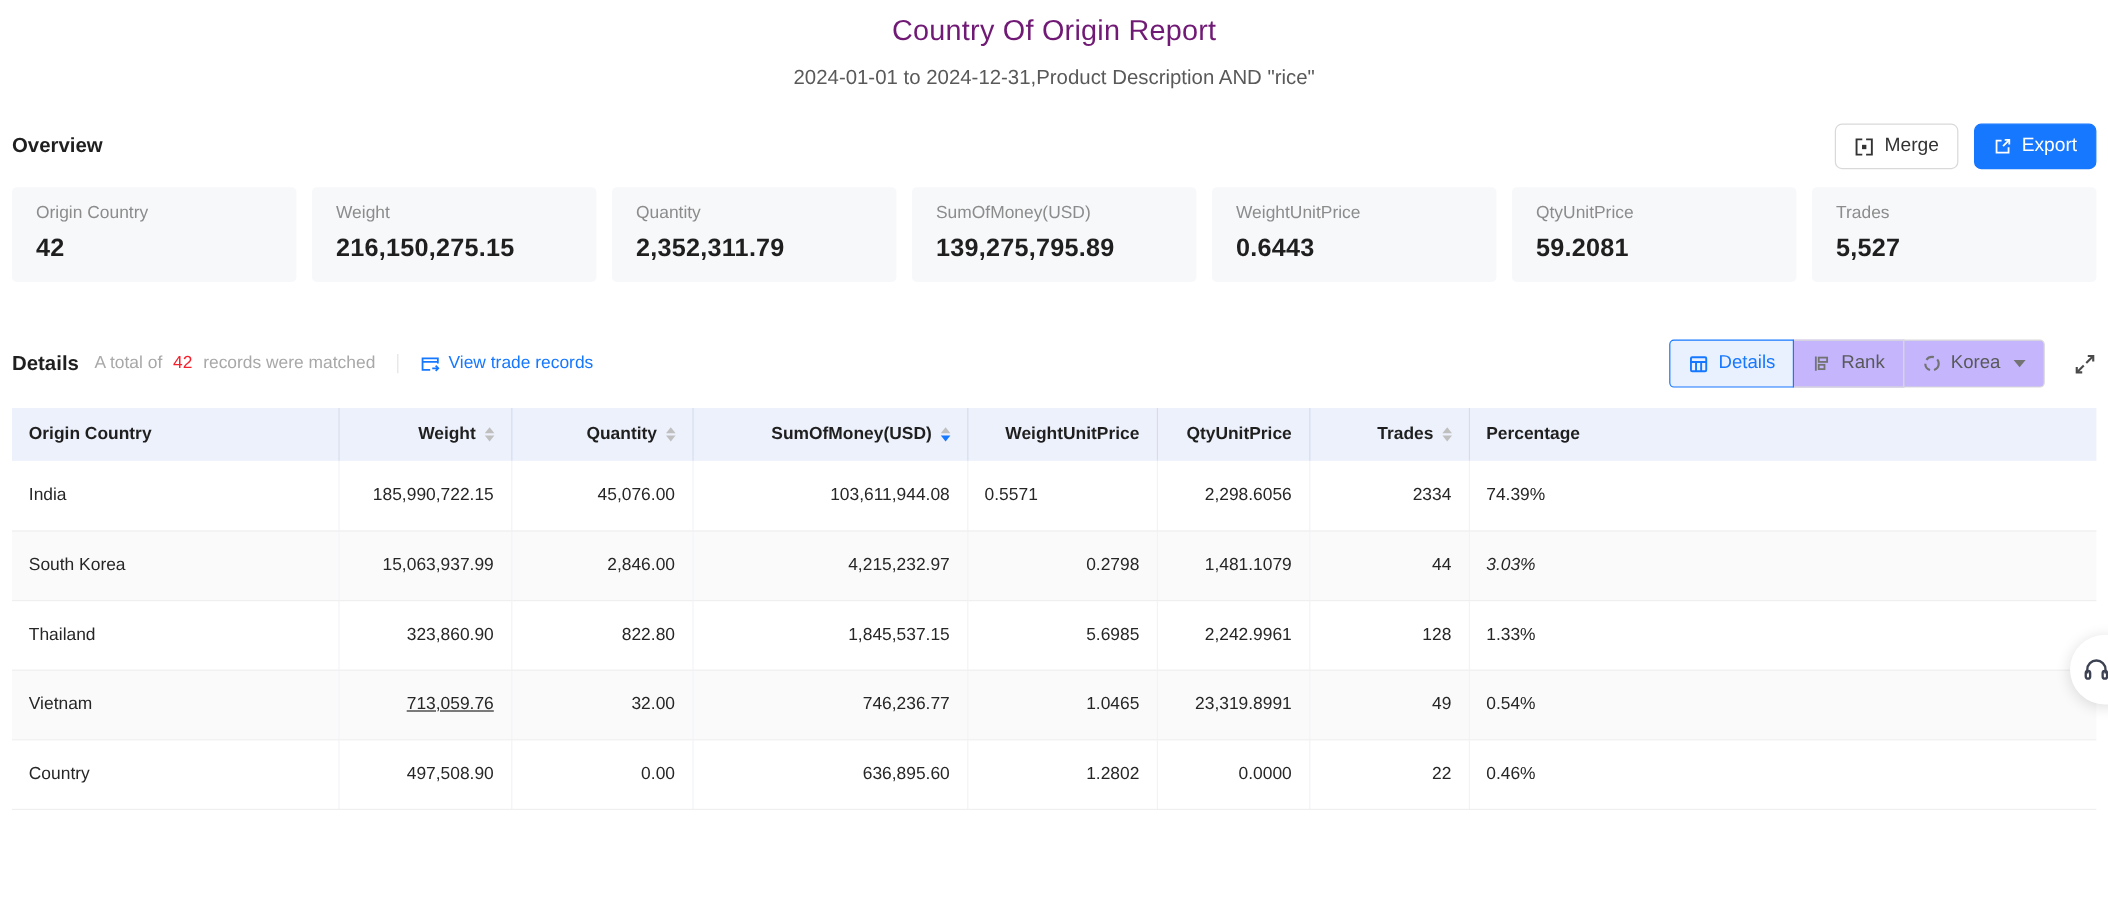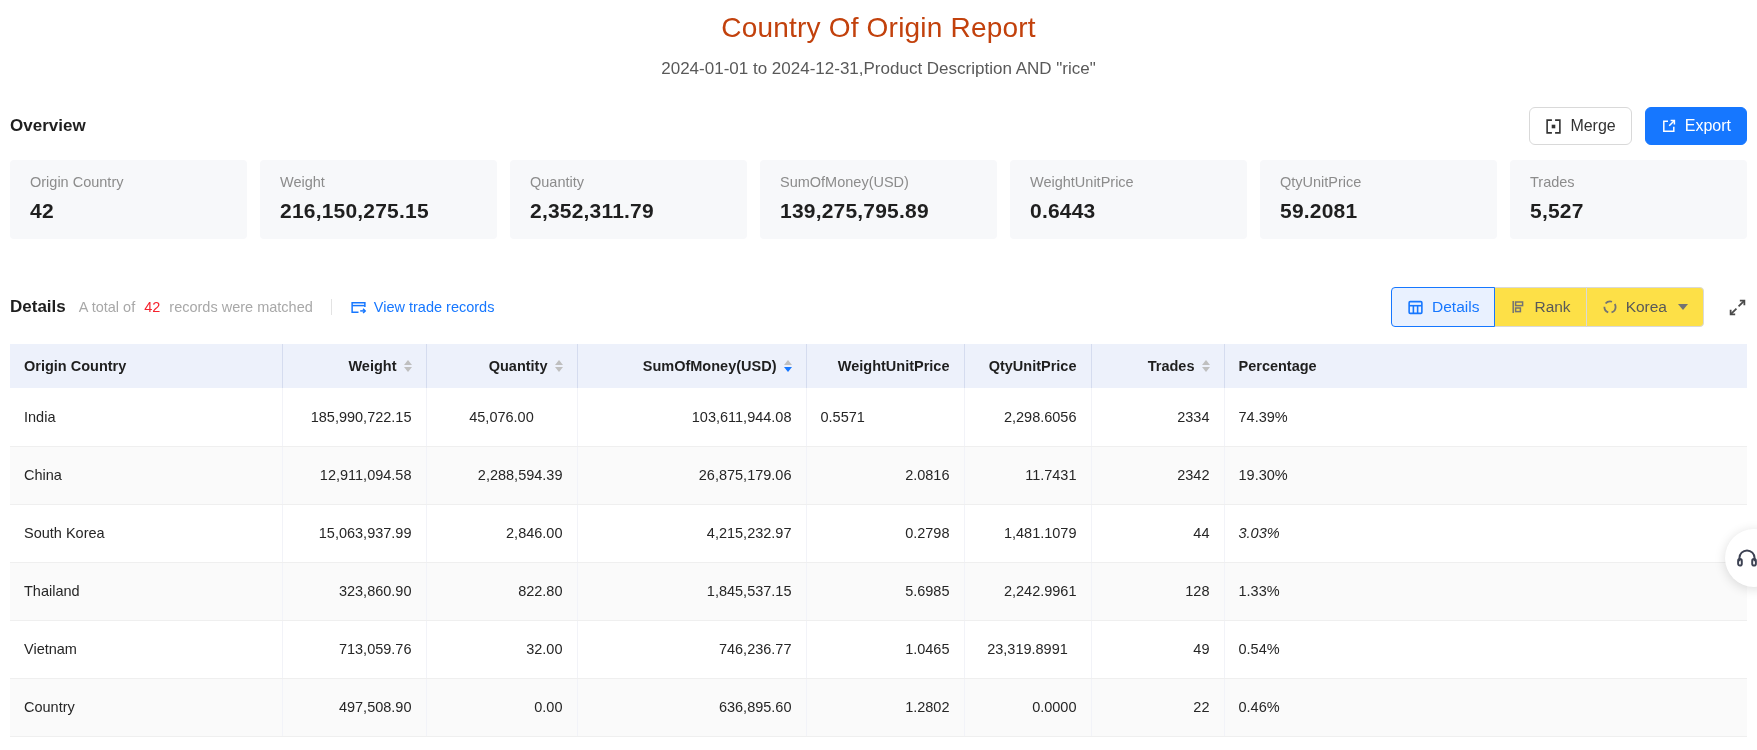--- a/index.html
+++ b/index.html
@@ -8,23 +8,23 @@
     font-family: "Liberation Sans", sans-serif;
     background: #ffffff;
     color: #262626;
     position: relative;
   }
   .page { padding: 0 10px; }
 
   
   .report-title {
     text-align: center;
-    font-size: 28px;
+    font-size: 24px;
     font-weight: 500;
-    color: #c2410c;
+    color: #701a75;
     padding-top: 12px;
     letter-spacing: 0.2px;
   }
   .report-subtitle {
     text-align: center;
     font-size: 17px;
     color: #595959;
     margin-top: 15px;
   }
 
@@ -88,21 +88,21 @@
     cursor: pointer;
     text-decoration: none;
   }
 
   .details-right { display: flex; align-items: center; }
   .tab-group { display: flex; }
   .tab {
     height: 40px;
     padding: 0 15px;
     border: 1px solid #d9d9d9;
-    background: #fde047;
+    background: #c4b5fd;
     color: #595959;
     display: inline-flex;
     align-items: center;
     gap: 8px;
     font-size: 15.5px;
     cursor: pointer;
     margin-left: -1px;
     font-family: inherit;
   }
   .tab:first-child { border-radius: 4px 0 0 4px; margin-left: 0; }
@@ -373,36 +373,26 @@
             <div class="th-wrap left">
               <span>Percentage</span>
             </div>
           </th>
         </tr>
     </thead>
     <tbody>
         <tr>
           <td style="text-align: left;">India</td>
           <td style="text-align: right;">185,990,722.15</td>
-          <td style="text-align: center;">45,076.00</td>
+          <td style="text-align: right;">45,076.00</td>
           <td style="text-align: right;">103,611,944.08</td>
           <td style="text-align: left;">0.5571</td>
           <td style="text-align: right;">2,298.6056</td>
           <td style="text-align: right;">2334</td>
           <td style="text-align: left;">74.39%</td>
-        </tr>
-        <tr>
-          <td style="text-align: left;">China</td>
-          <td style="text-align: right;">12,911,094.58</td>
-          <td style="text-align: right;">2,288,594.39</td>
-          <td style="text-align: right;">26,875,179.06</td>
-          <td style="text-align: right;">2.0816</td>
-          <td style="text-align: right;">11.7431</td>
-          <td style="text-align: right;">2342</td>
-          <td style="text-align: left;">19.30%</td>
         </tr>
         <tr>
           <td style="text-align: left;">South Korea</td>
           <td style="text-align: right;">15,063,937.99</td>
           <td style="text-align: right;">2,846.00</td>
           <td style="text-align: right;">4,215,232.97</td>
           <td style="text-align: right;">0.2798</td>
           <td style="text-align: right;">1,481.1079</td>
           <td style="text-align: right;">44</td>
           <td style="text-align: left; font-style: italic;">3.03%</td>
@@ -412,25 +402,25 @@
           <td style="text-align: right;">323,860.90</td>
           <td style="text-align: right;">822.80</td>
           <td style="text-align: right;">1,845,537.15</td>
           <td style="text-align: right;">5.6985</td>
           <td style="text-align: right;">2,242.9961</td>
           <td style="text-align: right;">128</td>
           <td style="text-align: left;">1.33%</td>
         </tr>
         <tr>
           <td style="text-align: left;">Vietnam</td>
-          <td style="text-align: right;">713,059.76</td>
+          <td style="text-align: right; text-decoration: underline;">713,059.76</td>
           <td style="text-align: right;">32.00</td>
           <td style="text-align: right;">746,236.77</td>
           <td style="text-align: right;">1.0465</td>
-          <td style="text-align: center;">23,319.8991</td>
+          <td style="text-align: right;">23,319.8991</td>
           <td style="text-align: right;">49</td>
           <td style="text-align: left;">0.54%</td>
         </tr>
         <tr>
           <td style="text-align: left;">Country</td>
           <td style="text-align: right;">497,508.90</td>
           <td style="text-align: right;">0.00</td>
           <td style="text-align: right;">636,895.60</td>
           <td style="text-align: right;">1.2802</td>
           <td style="text-align: right;">0.0000</td>

